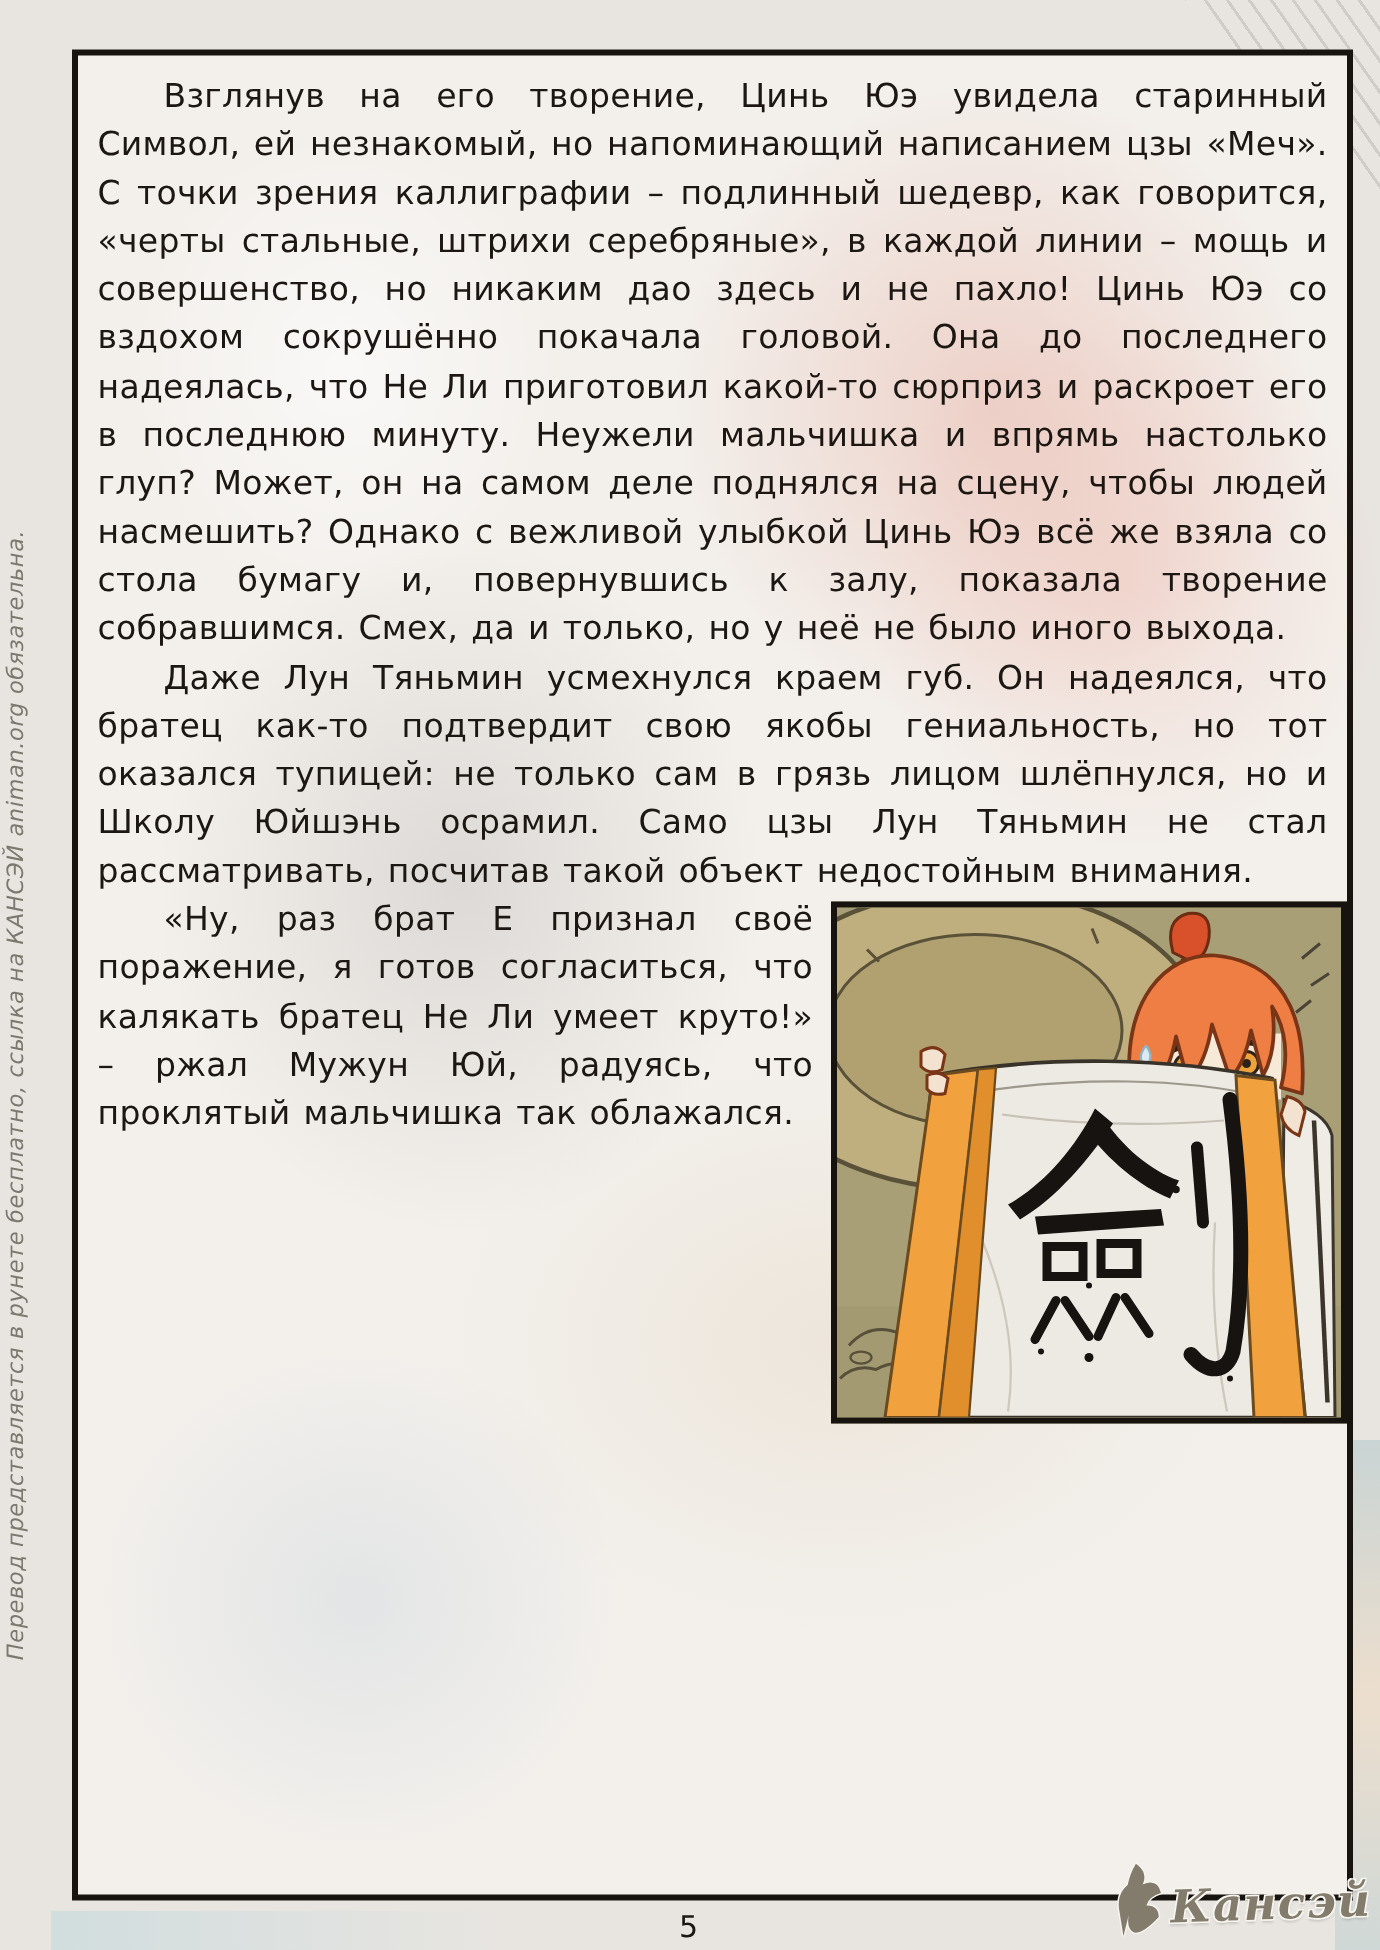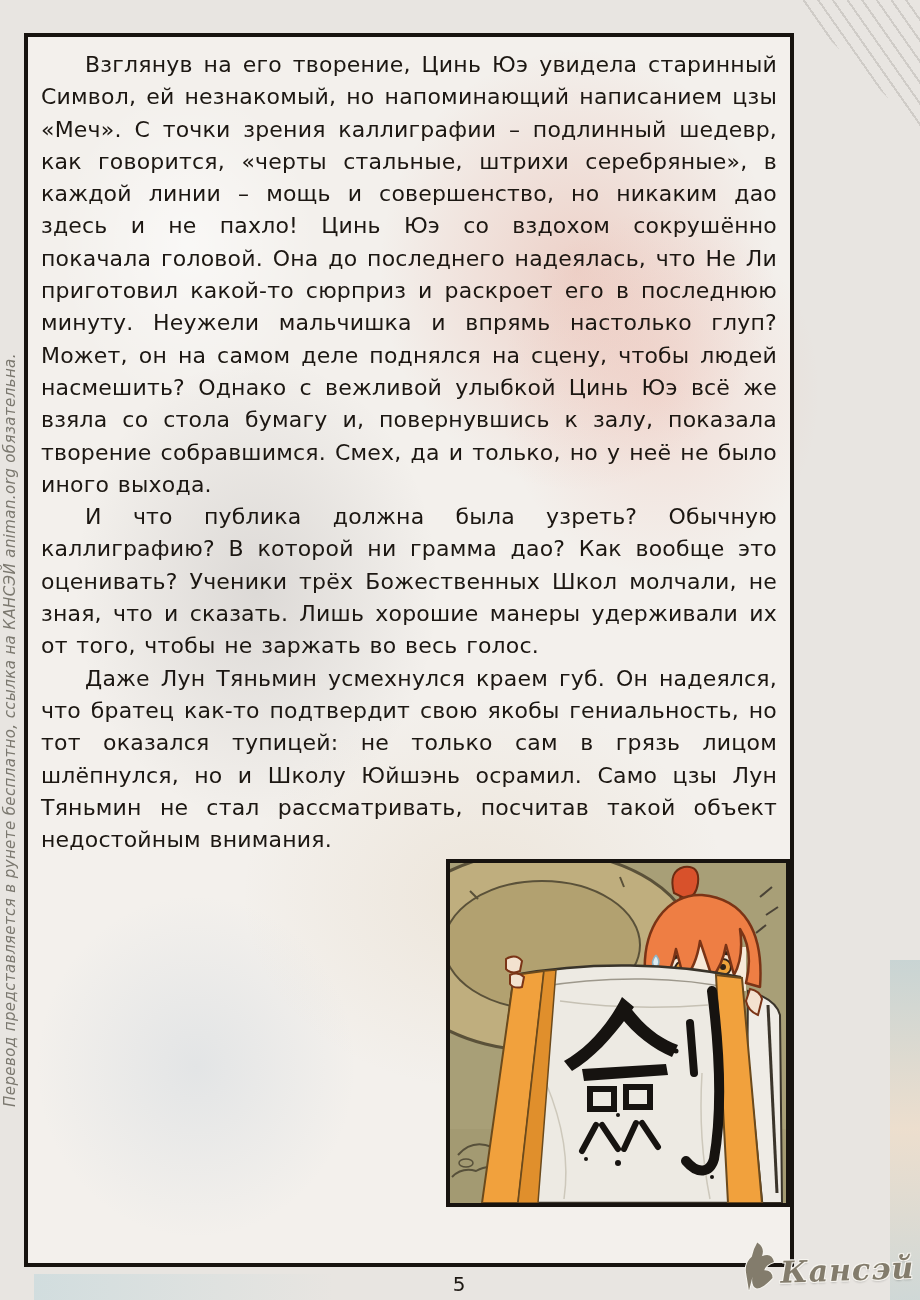--- a/index.html
+++ b/index.html
@@ -22,21 +22,21 @@
   .margin-art-bottomleft{position:absolute;left:34px;bottom:0;width:300px;height:26px;
     background:linear-gradient(to right,rgba(150,200,215,.28),rgba(150,200,215,0));}
   
   .sidebar-credit{
     position:absolute;left:-515px;top:716px;width:1060px;height:28px;
     transform:rotate(-90deg);text-align:center;
     font-style:italic;font-size:15px;letter-spacing:.4px;color:#7b786f;white-space:nowrap;
   }
   
   .frame{
-    position:absolute;left:24px;top:33px;width:770px;height:1234px;
+    position:absolute;left:48px;top:33px;width:854px;height:1234px;
     border:4px solid var(--frame-border);background:var(--paper-bg);
   }
   .wash{position:absolute;pointer-events:none;z-index:1;}
   .wash-red{left:46%;top:1%;width:52%;height:36%;background:radial-gradient(closest-side,rgba(213,86,58,.20),rgba(213,86,58,0));}
   .wash-pink{left:62%;top:14%;width:42%;height:30%;background:radial-gradient(closest-side,rgba(232,122,100,.16),rgba(232,122,100,0));}
   .wash-dark{left:6%;top:26%;width:48%;height:38%;background:radial-gradient(closest-side,rgba(58,54,58,.12),rgba(58,54,58,0));}
   .wash-tan{left:28%;top:54%;width:64%;height:32%;background:radial-gradient(closest-side,rgba(192,152,92,.12),rgba(192,152,92,0));}
   .wash-blue{left:1%;top:70%;width:42%;height:28%;background:radial-gradient(closest-side,rgba(128,160,192,.14),rgba(128,160,192,0));}
   .wash-white{left:4%;top:4%;width:34%;height:26%;background:radial-gradient(closest-side,rgba(255,255,255,.55),rgba(255,255,255,0));}
   .content{
@@ -80,21 +80,20 @@
 <div class="frame">
   <div class="wash wash-white"></div>
   <div class="wash wash-red"></div>
   <div class="wash wash-pink"></div>
   <div class="wash wash-dark"></div>
   <div class="wash wash-tan"></div>
   <div class="wash wash-blue"></div>
 
   <div class="content">
     <p>Взглянув на его творение, Цинь Юэ увидела старинный Символ, ей незнакомый, но напоминающий написанием цзы «Меч». С точки зрения каллиграфии – подлинный шедевр, как говорится, «черты стальные, штрихи серебряные», в каждой линии – мощь и совершенство, но никаким дао здесь и не пахло! Цинь Юэ со вздохом сокрушённо покачала головой. Она до последнего надеялась, что Не Ли приготовил какой-то сюрприз и раскроет его в последнюю минуту. Неужели мальчишка и впрямь настолько глуп? Может, он на самом деле поднялся на сцену, чтобы людей насмешить? Однако с вежливой улыбкой Цинь Юэ всё же взяла со стола бумагу и, повернувшись к залу, показала творение собравшимся. Смех, да и только, но у неё не было иного выхода.</p>
-    <p>И что публика должна была узреть? Обычную каллиграфию? В которой ни грамма дао? Как вообще это оценивать? Ученики трёх Божественных Школ молчали, не зная, что и сказать. Лишь хорошие манеры удерживали их от того, чтобы не заржать во весь голос.</p>
     <p>Даже Лун Тяньмин усмехнулся краем губ. Он надеялся, что братец как-то подтвердит свою якобы гениальность, но тот оказался тупицей: не только сам в грязь лицом шлёпнулся, но и Школу Юйшэнь осрамил. Само цзы Лун Тяньмин не стал рассматривать, посчитав такой объект недостойным внимания.</p>
 
     <div class="panel">
       <span class="sr-only">劍</span>
       <svg viewBox="0 0 336 340">
         <rect x="0" y="0" width="336" height="340" fill="#a89f77"></rect>
         <rect x="0" y="266" width="336" height="74" fill="#9e9570" opacity=".55"></rect>
 
         <g>
           <ellipse cx="92" cy="88" rx="154" ry="100" fill="#bfae7e" stroke="#5a5139" stroke-width="3"></ellipse>
@@ -153,20 +152,21 @@
           <circle cx="120" cy="200" r="3"></circle>
             <circle cx="226" cy="188" r="2.5"></circle>
           <circle cx="168" cy="300" r="3"></circle>
             <circle cx="136" cy="296" r="2"></circle>
           <circle cx="262" cy="314" r="2"></circle>
             <circle cx="168" cy="252" r="2"></circle>
         </g>
       </svg>
     </div>
 
+    <p>«Ну, раз брат Е признал своё поражение, я готов согласиться, что калякать братец Не Ли умеет круто!» – ржал Мужун Юй, радуясь, что проклятый мальчишка так облажался.</p>
   </div>
 </div>
 
 <div class="page-number">5</div>
 
 <div class="logo">
   <svg class="logo-glyph" width="34" height="52" viewBox="0 0 34 52">
     <path d="M14,4 q8,6 4,14 q10,-4 12,6 q-8,2 -10,8 q8,0 8,8 q-10,10 -16,10 q-6,-2 -4,-12 l-4,14 -2,-16 q-2,-12 6,-18 q2,-8 6,-14" fill="#837c6c" stroke="#f6f4ef" stroke-width="2" paint-order="stroke"></path>
   </svg>
   <span class="logo-text">Кансэй</span>

